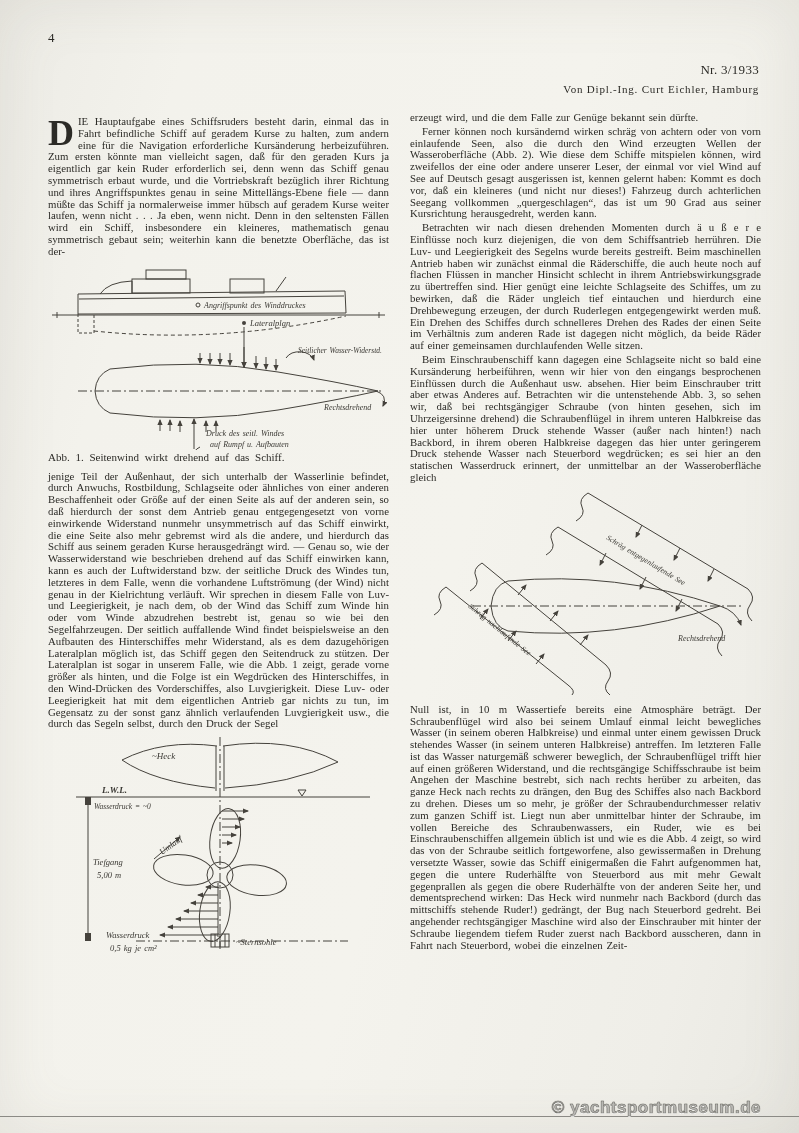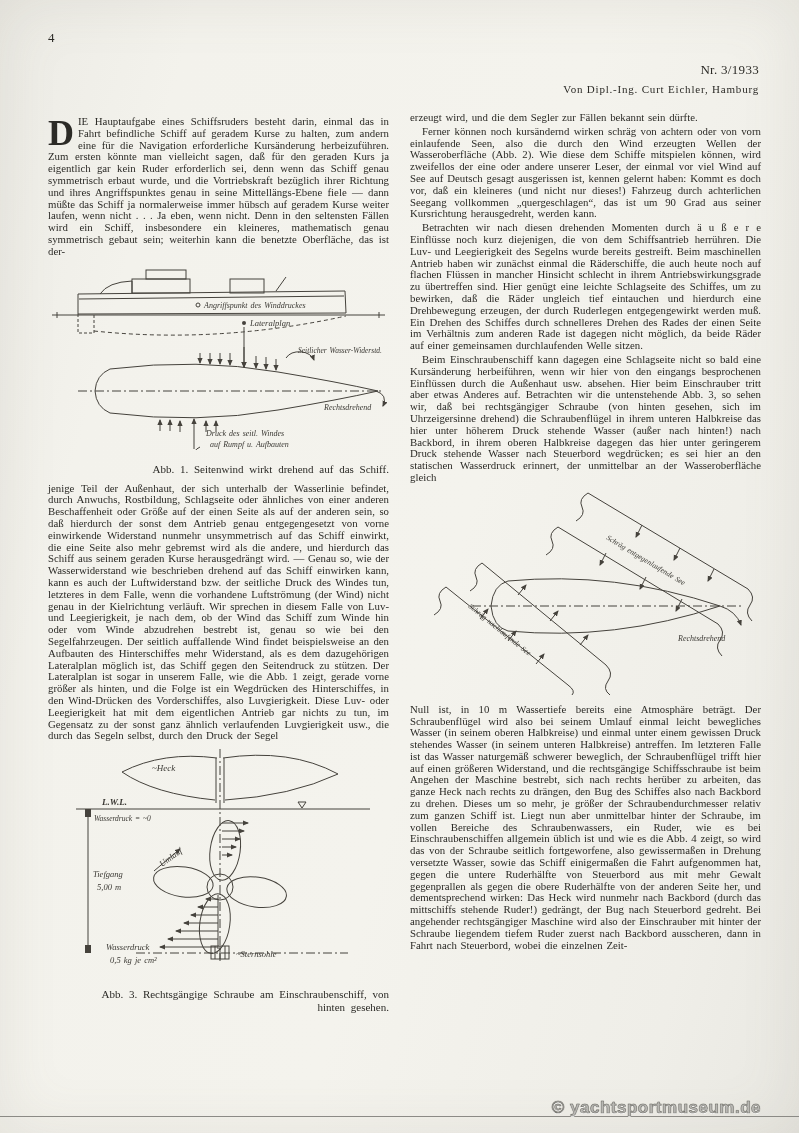--- a/index.html
+++ b/index.html
@@ -18,21 +18,21 @@
   .title{position:absolute;top:64px;left:46px;font-size:35px;font-weight:bold;letter-spacing:.5px;}
   .byline{position:absolute;top:83px;right:40px;font-size:11px;letter-spacing:.8px;}
   .col{position:absolute;font-size:10.8px;line-height:11.8px;text-align:justify;word-spacing:1px;}
   .col-left{left:48px;top:116px;width:341px;}
   .col-right{left:410px;top:112px;width:351px;}
   .col p{margin:0 0 2px 0;}
   .col p.ind{text-indent:12px;}
   .dropcap{float:left;font-size:36px;line-height:30px;padding:2px 4px 0 0;font-weight:bold;}
   .figure{margin:5px 0 7px 0;}
   .figure svg{display:block;}
-  .caption{text-align:right;font-size:11px;line-height:13px;word-spacing:3px;margin-top:13px;}
+  .caption{text-align:left;font-size:11px;line-height:13px;word-spacing:3px;margin-top:1px;}
   .handnote{font-style:italic;fill:#3a3833;}
   .fig-stroke{stroke:#45423c;fill:none;stroke-width:1;}
   .bottom-rule{position:absolute;left:0;top:1116px;width:799px;border-top:1px solid #8b8a85;}
   .watermark{
     position:absolute;right:38px;top:1098px;
     font-family:"Liberation Sans","DejaVu Sans",sans-serif;
     font-weight:bold;font-size:17px;letter-spacing:.5px;
     color:#b9b8b4;text-shadow:0 1px 0 #fff, 0 0 1px #6e6d69;padding-left:7px;
     -webkit-text-stroke:.6px #76756f;
   }
@@ -172,29 +172,25 @@
           <line class="fig-stroke" x1="88" y1="206" x2="300" y2="206" stroke-dasharray="9 3 2 3"></line>
           <rect class="fig-stroke" x="163" y="199" width="18" height="13" fill="#f3f2ec"></rect>
           <line class="fig-stroke" x1="167" y1="199" x2="167" y2="212"></line>
           <line class="fig-stroke" x1="172" y1="199" x2="172" y2="212"></line>
           <line class="fig-stroke" x1="177" y1="199" x2="177" y2="212"></line>
           <text class="handnote" x="58" y="203" font-size="8.5">Wasserdruck</text>
           <text class="handnote" x="62" y="216" font-size="8.5">0,5 kg je cm²</text>
           <text class="handnote" x="188" y="210" font-size="8.5">~Sternsohle</text>
         </g>
       </svg>
-      <div class="caption">
-        <div>Abb. 3.   Rechtsgängige Schraube am Einschraubenschiff, von</div>
-        <div>hinten gesehen.</div>
-      </div>
     </div>
   </div>
 
   <div class="col col-right">
-    <p>erzeugt wird, und die dem Segler zur Fällen bekannt sein dürfte.</p>
+    <p>erzeugt wird, und die dem Falle zur Genüge bekannt sein dürfte.</p>
     <p class="ind">Ferner können noch kursändernd wirken schräg von achtern oder von vorn einlaufende Seen, also die durch den Wind erzeugten Wellen der Wasseroberfläche (Abb. 2). Wie diese dem Schiffe mitspielen können, wird zweifellos der eine oder andere unserer Leser, der einmal vor viel Wind auf See auf Deutsch gesagt ausgerissen ist, kennen gelernt haben: Kommt es doch vor, daß ein kleineres (und nicht nur dieses!) Fahrzeug durch achterlichen Seegang vollkommen „quergeschlagen“, das ist um 90 Grad aus seiner Kursrichtung herausgedreht, werden kann.</p>
     <p class="ind">Betrachten wir nach diesen drehenden Momenten durch ä u ß e r e  Einflüsse noch kurz diejenigen, die von dem Schiffsantrieb herrühren. Die Luv- und Leegierigkeit des Segelns wurde bereits gestreift. Beim maschinellen Antrieb haben wir zunächst einmal die Räderschiffe, die auch heute noch auf flachen Flüssen in mancher Hinsicht schlecht in ihrem Antriebswirkungsgrade zu übertreffen sind. Hier genügt eine leichte Schlagseite des Schiffes, um zu bewirken, daß die Räder ungleich tief eintauchen und hierdurch eine Drehbewegung erzeugen, der durch Ruderlegen entgegengewirkt werden muß. Ein Drehen des Schiffes durch schnelleres Drehen des Rades der einen Seite im Verhältnis zum anderen Rade ist dagegen nicht möglich, da beide Räder auf einer gemeinsamen durchlaufenden Welle sitzen.</p>
     <p class="ind">Beim Einschraubenschiff kann dagegen eine Schlagseite nicht so bald eine Kursänderung herbeiführen, wenn wir hier von den eingangs besprochenen Einflüssen durch die Außenhaut usw. absehen. Hier beim Einschrauber tritt aber etwas Anderes auf. Betrachten wir die untenstehende Abb. 3, so sehen wir, daß bei rechtsgängiger Schraube (von hinten gesehen, sich im Uhrzeigersinne drehend) die Schraubenflügel in ihrem unteren Halbkreise das hier unter höherem Druck stehende Wasser (außer nach hinten!) nach Backbord, in ihrem oberen Halbkreise dagegen das hier unter geringerem Druck stehende Wasser nach Steuerbord wegdrücken; es sei hier an den statischen Wasserdruck erinnert, der unmittelbar an der Wasseroberfläche gleich</p>
 
     <div class="figure">
       <svg width="351" height="208" viewBox="0 0 351 208">
         <defs>
           <marker id="f2a" markerWidth="7" markerHeight="7" refX="5" refY="2.6" orient="auto">
             <path d="M0,0 L6,2.6 L0,5.2 Z" fill="#45423c"></path>
           </marker>

